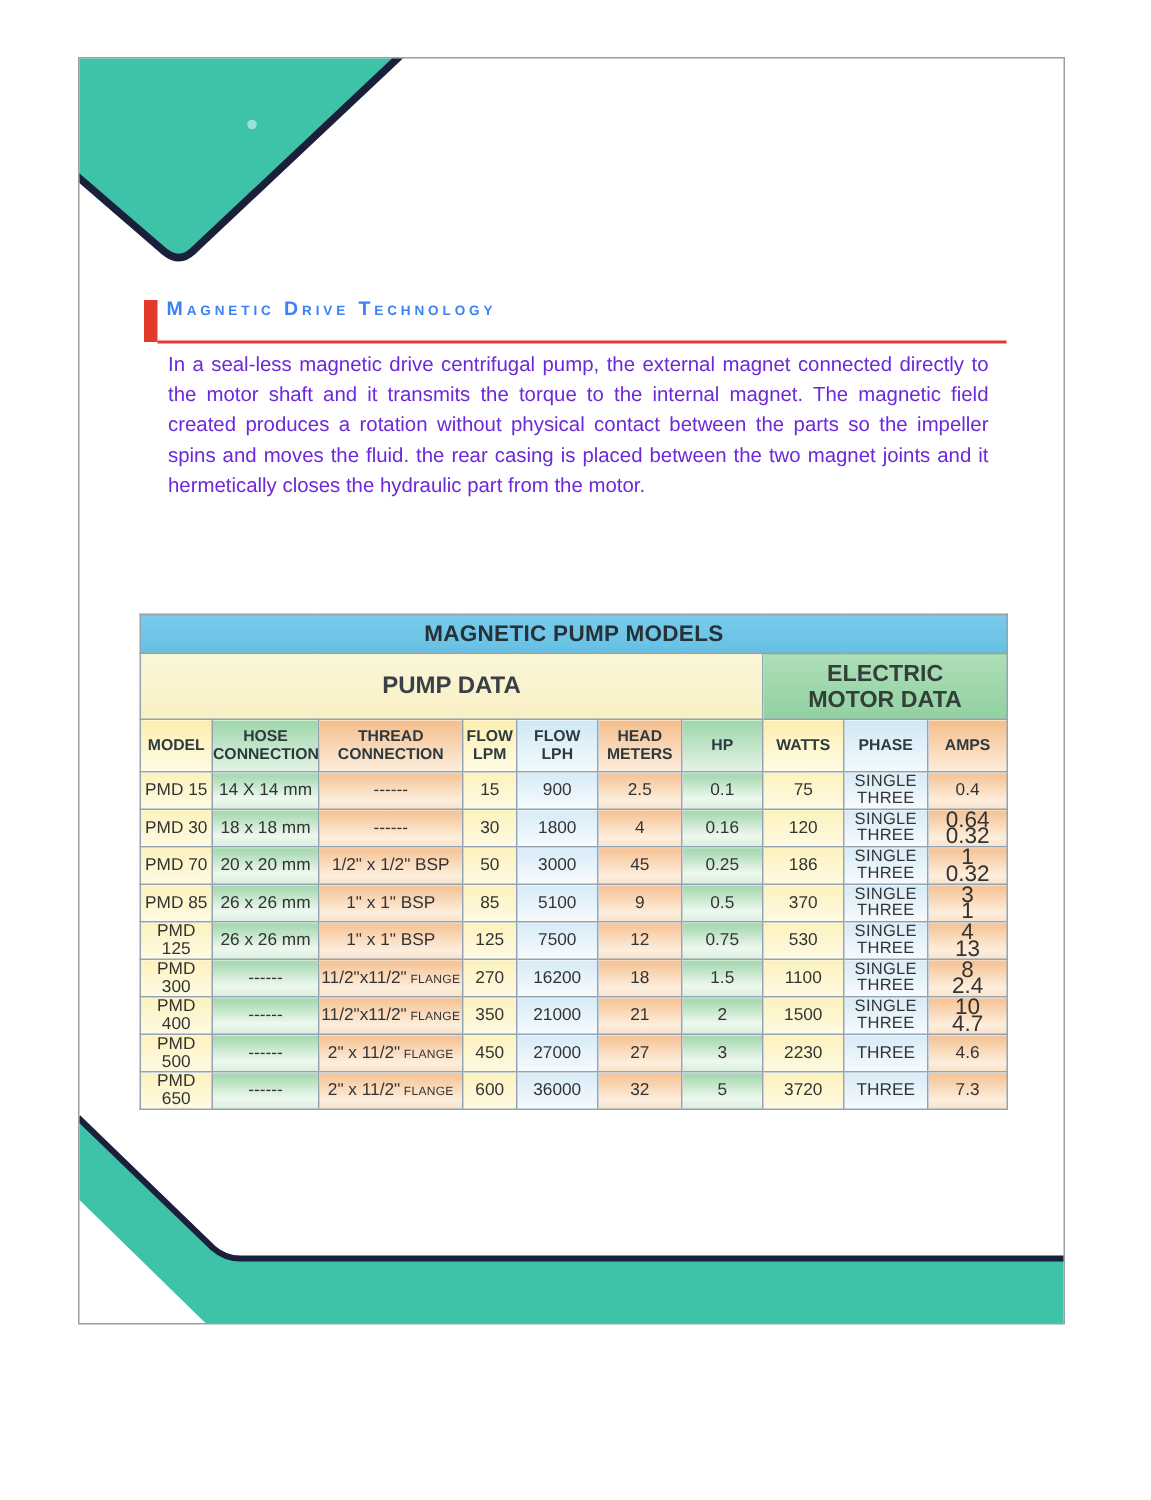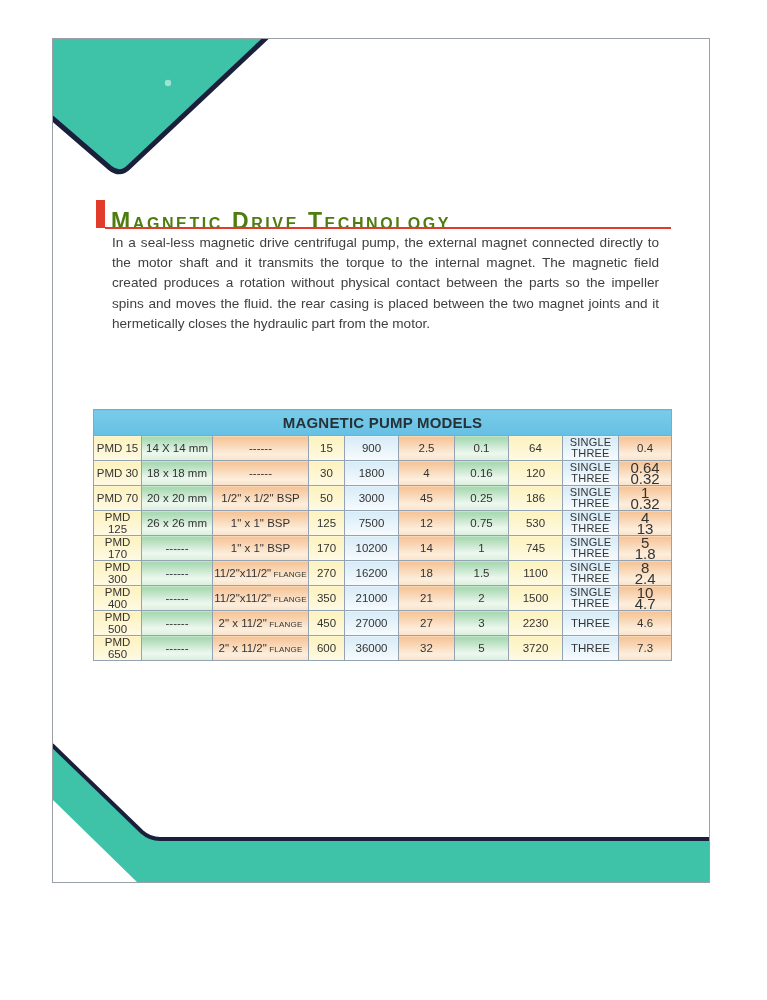--- a/index.html
+++ b/index.html
@@ -10,29 +10,29 @@
   .page {
     position:absolute; left:52px; top:38px; width:656px; height:843px;
     background:#ffffff; border:1px solid #9aa0a6; overflow:hidden;
   }
   .decor { position:absolute; pointer-events:none; }
   .decor-top { left:-1px; top:-1px; }
   .decor-bottom { left:-1px; top:699px; }
 
   .accent-bar { position:absolute; left:43px; top:161px; width:9px; height:28px; background:#E33B2B; }
   .page-title {
-    position:absolute; left:58px; top:168px; height:28px; line-height:28px;
-    font-size:23px; font-weight:bold; letter-spacing:2.6px;
-    font-variant:small-caps; color:#4d7c0f; white-space:nowrap;
+    position:absolute; left:58px; top:153px; height:28px; line-height:28px;
+    font-size:13px; font-weight:bold; letter-spacing:2.6px;
+    font-variant:small-caps; color:#3b82f6; white-space:nowrap;
   }
   .title-underline { position:absolute; left:52px; top:188px; width:566px; height:2px; background:#E33B2B; }
 
   .intro {
     position:absolute; left:59px; top:194px; width:547px;
-    font-size:13.6px; line-height:20.2px; color:#404040; text-align:justify;
+    font-size:13.6px; line-height:20.2px; color:#6d28d9; text-align:justify;
   }
 
   .pump-table-wrap { position:absolute; left:40px; top:370px; width:578px; }
   table.pump { border-collapse:collapse; table-layout:fixed; width:578px; }
   table.pump td, table.pump th { border:1px solid #93a3b1; padding:0; overflow:hidden; }
 
   .table-title-cell {
     height:25px; background:linear-gradient(180deg,#79cbe9,#66c0e4);
     text-align:center; font-size:15px; font-weight:bold; color:#263238; letter-spacing:0.2px;
   }
@@ -94,29 +94,47 @@
             <col style="width: 56px;">
             <col style="width: 54px;">
             <col style="width: 54px;">
             <col style="width: 56px;">
             <col style="width: 53px;">
           </colgroup>
         <tbody>
           <tr>
             <td class="table-title-cell" colspan="10">MAGNETIC PUMP MODELS</td>
           </tr>
+          <tr>
+            <td class="group-cell group-pump" colspan="7">PUMP DATA</td>
+            <td class="group-cell group-motor" colspan="3">
+              <div class="inner">ELECTRIC MOTOR DATA</div>
+            </td>
+          </tr>
+          <tr id="colhead-row">
+              <th class="colhead h-yellow">MODEL</th>
+              <th class="colhead h-green">HOSE CONNECTION</th>
+              <th class="colhead h-orange">THREAD CONNECTION</th>
+              <th class="colhead h-yellow">FLOW LPM</th>
+              <th class="colhead h-blue">FLOW LPH</th>
+              <th class="colhead h-orange">HEAD METERS</th>
+              <th class="colhead h-green">HP</th>
+              <th class="colhead h-yellow">WATTS</th>
+              <th class="colhead h-blue">PHASE</th>
+              <th class="colhead h-orange">AMPS</th>
+            </tr>
         <tr class="data-row">
               <td class="t-yellow c-model">PMD 15</td>
               <td class="t-green c-hose">14 X 14 mm</td>
               <td class="t-orange c-thread"><span>------</span></td>
               <td class="t-yellow">15</td>
               <td class="t-blue">900</td>
               <td class="t-orange">2.5</td>
               <td class="t-green">0.1</td>
-              <td class="t-yellow">64</td>
+              <td class="t-yellow">75</td>
               <td class="t-blue c-phase">
                 <span class="stack">SINGLE</span>
                 <span class="stack">THREE</span>
               </td>
               <td class="t-orange">0.4</td>
             </tr>
             <tr class="data-row">
               <td class="t-yellow c-model">PMD 30</td>
               <td class="t-green c-hose">18 x 18 mm</td>
               <td class="t-orange c-thread"><span>------</span></td>
@@ -146,56 +164,56 @@
               <td class="t-blue c-phase">
                 <span class="stack">SINGLE</span>
                 <span class="stack">THREE</span>
               </td>
               <td class="t-orange">
                 <span class="stack-num">1</span>
                 <span class="stack-num">0.32</span>
               </td>
             </tr>
             <tr class="data-row">
+              <td class="t-yellow c-model">PMD 85</td>
+              <td class="t-green c-hose">26 x 26 mm</td>
+              <td class="t-orange c-thread"><span>1" x 1" BSP</span></td>
+              <td class="t-yellow">85</td>
+              <td class="t-blue">5100</td>
+              <td class="t-orange">9</td>
+              <td class="t-green">0.5</td>
+              <td class="t-yellow">370</td>
+              <td class="t-blue c-phase">
+                <span class="stack">SINGLE</span>
+                <span class="stack">THREE</span>
+              </td>
+              <td class="t-orange">
+                <span class="stack-num">3</span>
+                <span class="stack-num">1</span>
+              </td>
+            </tr>
+            <tr class="data-row">
               <td class="t-yellow c-model">PMD 125</td>
               <td class="t-green c-hose">26 x 26 mm</td>
               <td class="t-orange c-thread"><span>1" x 1" BSP</span></td>
               <td class="t-yellow">125</td>
               <td class="t-blue">7500</td>
               <td class="t-orange">12</td>
               <td class="t-green">0.75</td>
               <td class="t-yellow">530</td>
               <td class="t-blue c-phase">
                 <span class="stack">SINGLE</span>
                 <span class="stack">THREE</span>
               </td>
               <td class="t-orange">
                 <span class="stack-num">4</span>
                 <span class="stack-num">13</span>
               </td>
             </tr>
             <tr class="data-row">
-              <td class="t-yellow c-model">PMD 170</td>
-              <td class="t-green c-hose">------</td>
-              <td class="t-orange c-thread"><span>1" x 1" BSP</span></td>
-              <td class="t-yellow">170</td>
-              <td class="t-blue">10200</td>
-              <td class="t-orange">14</td>
-              <td class="t-green">1</td>
-              <td class="t-yellow">745</td>
-              <td class="t-blue c-phase">
-                <span class="stack">SINGLE</span>
-                <span class="stack">THREE</span>
-              </td>
-              <td class="t-orange">
-                <span class="stack-num">5</span>
-                <span class="stack-num">1.8</span>
-              </td>
-            </tr>
-            <tr class="data-row">
               <td class="t-yellow c-model">PMD 300</td>
               <td class="t-green c-hose">------</td>
               <td class="t-orange c-thread"><span>11/2"x11/2"</span><span class="thread-suffix"> FLANGE</span></td>
               <td class="t-yellow">270</td>
               <td class="t-blue">16200</td>
               <td class="t-orange">18</td>
               <td class="t-green">1.5</td>
               <td class="t-yellow">1100</td>
               <td class="t-blue c-phase">
                 <span class="stack">SINGLE</span>

